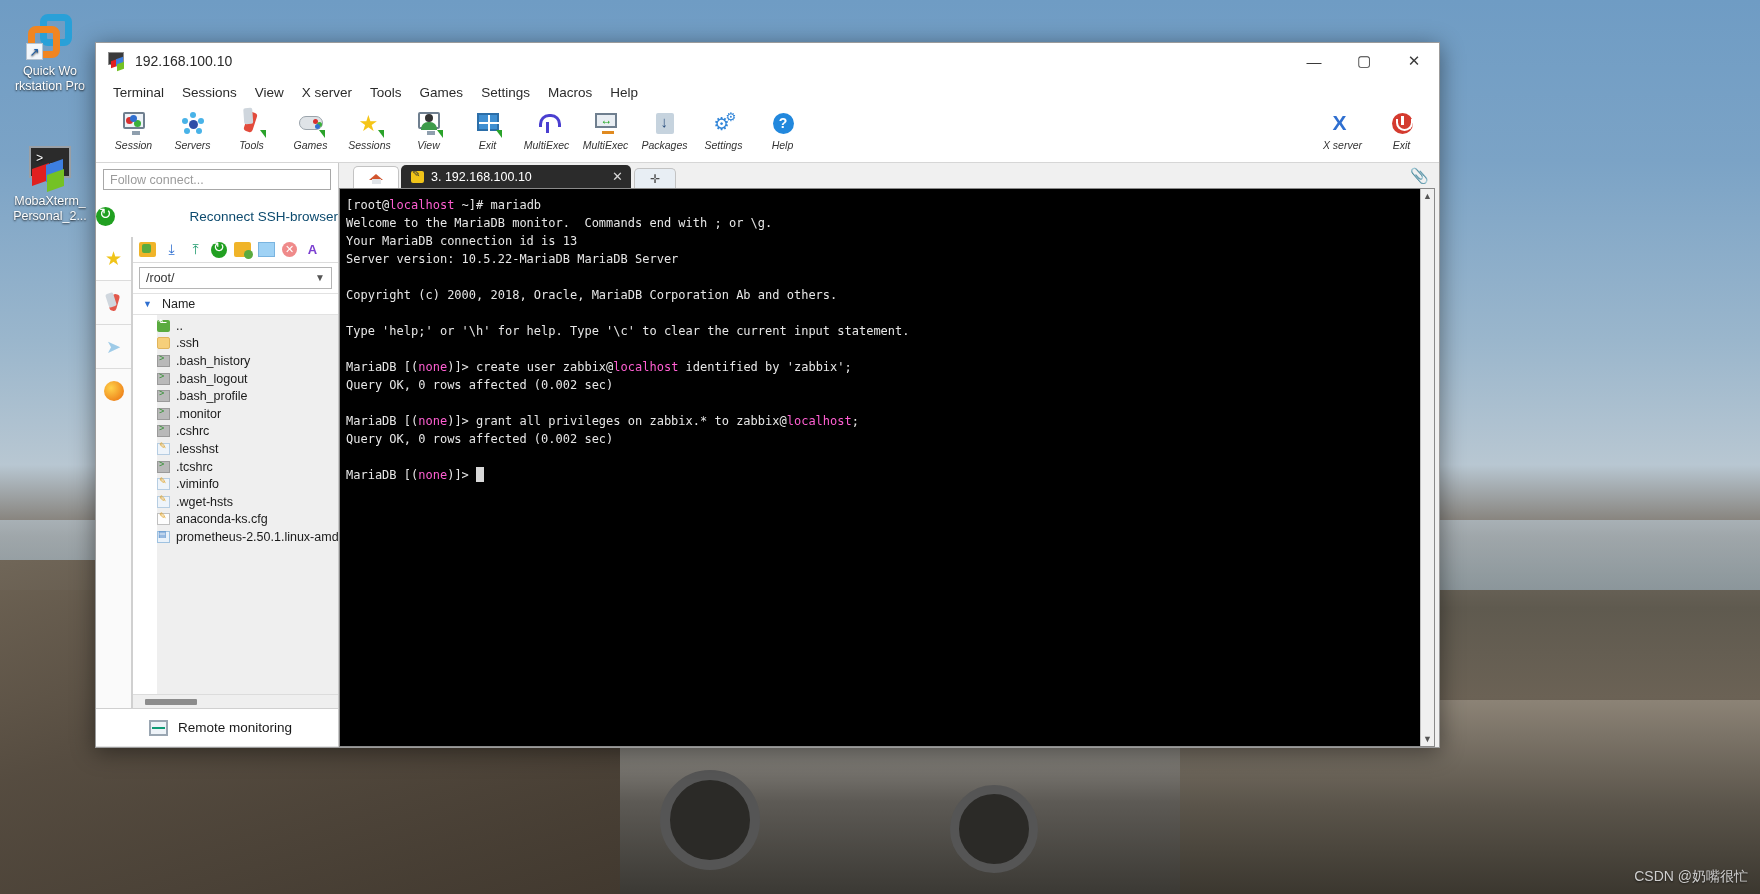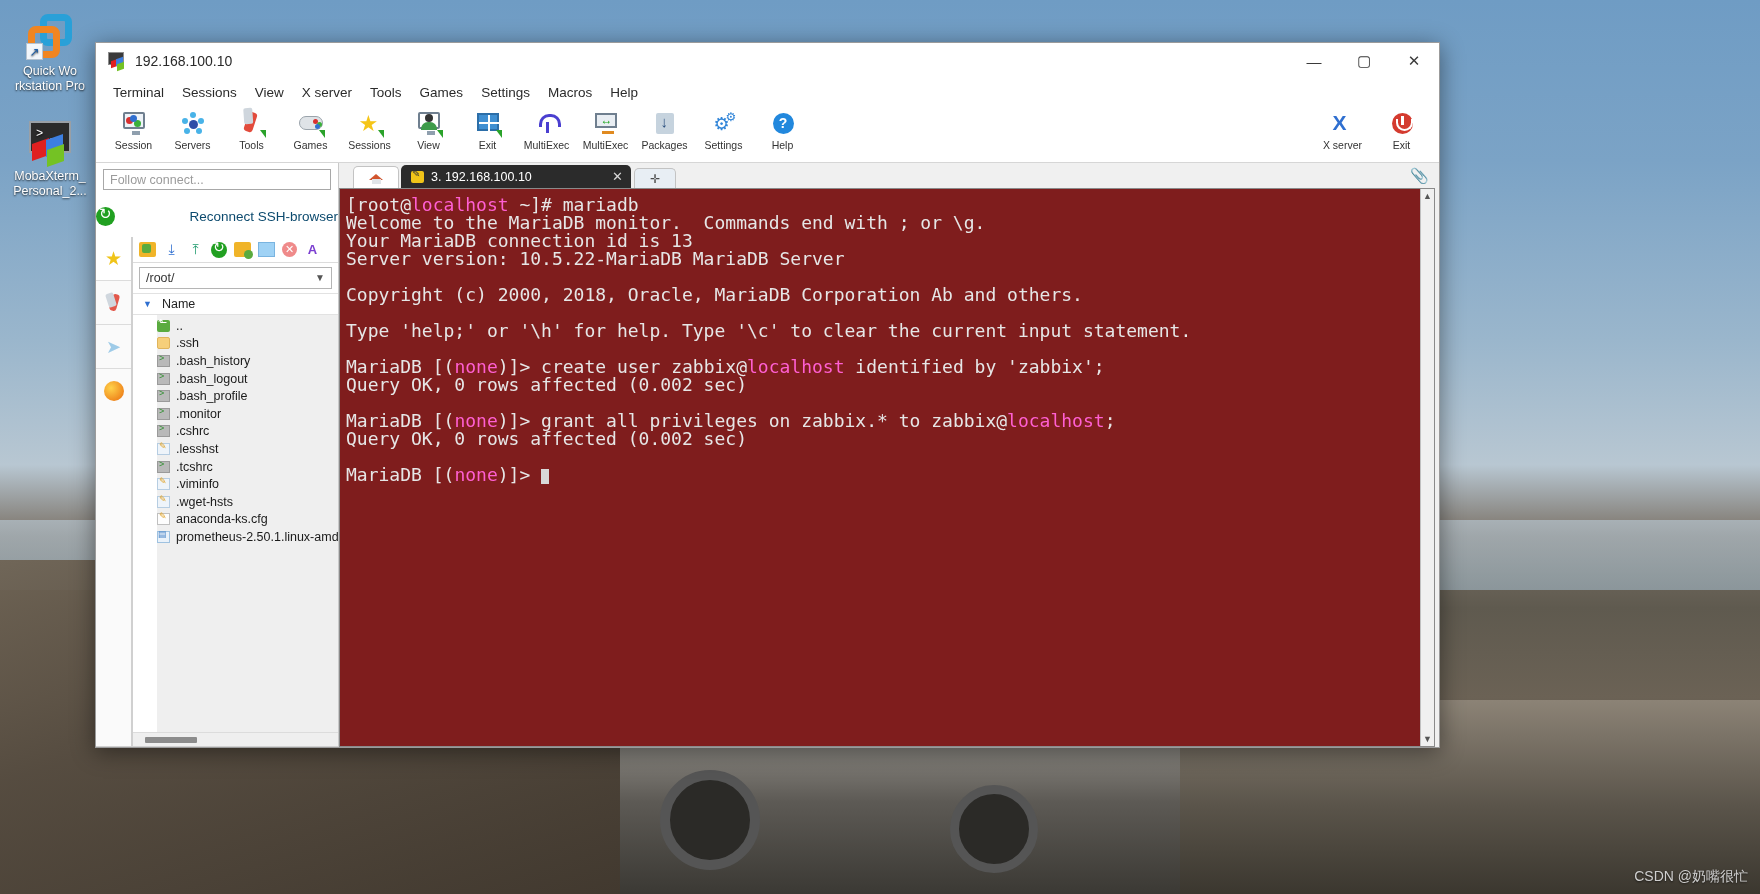--- a/index.html
+++ b/index.html
@@ -114,21 +114,21 @@
   .toolbar {
     height: 58px; background:#ffffff; display:flex; align-items:flex-start;
     padding: 2px 8px 0; flex:0 0 auto; border-bottom:1px solid #d6d6d6;
     position: relative;
   }
   .tb-btn {
     width: 59px; display:flex; flex-direction:column; align-items:center;
     padding-top: 4px; cursor:default;
   }
   .tb-ico { width: 26px; height: 26px; position:relative; margin-bottom:2px; }
-  .tb-lbl { font-size: 10.5px; color:#333; white-space:nowrap; }
+  .tb-lbl { font-size: 10.5px; color:#333; white-space:nowrap;font-style:italic; }
   .tb-right { margin-left:auto; display:flex; }
 
   
   .ic-monitor { position:absolute; left:2px; top:1px; width:22px; height:17px;
       background:#eef3f8; border:2px solid #6f7f8f; border-radius:2px; }
   .ic-monitor:after { content:""; position:absolute; left:7px; top:17px; width:8px; height:4px; background:#8f9fae;}
   .dot-r { position:absolute; width:7px; height:7px; border-radius:50%; background:#d83030; }
   .dot-g { position:absolute; width:7px; height:7px; border-radius:50%; background:#3ab03a; }
   .dot-b { position:absolute; width:7px; height:7px; border-radius:50%; background:#2f6fd0; }
   .ic-net span { position:absolute; width:6px; height:6px; border-radius:50%; background:#49b3e8; }
@@ -275,23 +275,23 @@
   .tab-pen:before { content:"✎"; position:absolute; left:1px; top:-3px; color:#333; font-size:10px;}
   .tab-x { margin-left:auto; font-size:13px; color:#d8d8d8; cursor:default;}
   .tab-new { width:42px; height:20px; background:#e8eef4; border:1px solid #c3c3c3;
      border-bottom:none; border-radius:5px 5px 0 0; margin-left:3px; display:flex;
      align-items:center; justify-content:center; font-size:12px; color:#4a4a4a; cursor:default;}
   .paperclip { margin-left:auto; margin-right:10px; font-size:15px; color:#4a4a4a;
      align-self:center; cursor:default;}
 
   .termwrap { flex:1 1 auto; display:flex; min-height:0; border:1px solid #8a8a8a; margin:0 4px 0 0;}
   .terminal {
-    flex:1 1 auto; background:#7f1d1d; color:#e6e6e6; overflow:hidden;
+    flex:1 1 auto; background:#000000; color:#e6e6e6; overflow:hidden;
     font-family: "DejaVu Sans Mono", "Liberation Mono", monospace;
-    font-size: 18px; line-height: 18px; padding: 7px 0 0 6px; white-space: pre;
+    font-size: 12px; line-height: 18px; padding: 7px 0 0 6px; white-space: pre;
   }
   .t-pink { color:#ff5fd2; }
   .t-cursor { display:inline-block; width:8px; height:15px; background:#d8d8d8;
      vertical-align:-3px; }
   .vscroll { width:14px; flex:0 0 auto; background:#f0f0f0; border-left:1px solid #c0c0c0;
      display:flex; flex-direction:column; justify-content:space-between; align-items:center;
      padding: 2px 0; }
   .vs-arrow { font-size:9px; color:#555; }
   .vs-track { flex:1 1 auto; width:100%; background:#f0f0f0;}
 
@@ -315,21 +315,21 @@
 
 <div class="desktop-icon" style="left:4px; top:12px;">
   <div class="glyph">
     <div class="vmw-a"></div>
       <div class="vmw-b"></div>
     <div class="shortcut-badge">↗</div>
   </div>
   <div>Quick Wo rkstation Pro</div>
 </div>
 
-<div class="desktop-icon" style="left:4px; top:117px;">
+<div class="desktop-icon" style="left:4px; top:142px;">
   <div class="glyph">
     <div class="mx-term"></div>
     <div class="mx-p1"></div>
       <div class="mx-p2"></div>
       <div class="mx-p3"></div>
   </div>
   <div>MobaXterm_ Personal_2...</div>
 </div>
 
 <div class="watermark">CSDN @奶嘴很忙</div>
@@ -576,20 +576,24 @@
               </div>
           </div>
 
           <div class="fb-hscroll">
             <div class="thumb"></div>
           </div>
         </div>
       </div>
 
       <div class="panel-footer">
+        <div class="remote-mon">
+          <span class="rm-ico"></span>
+          <span>Remote monitoring</span>
+        </div>
       </div>
     </div>
 
     <div class="termarea">
       <div class="tabstrip">
         <div class="tab-home">
           <span class="home-ico"></span>
         </div>
         <div class="tab-active">
           <span class="tab-pen"></span>

